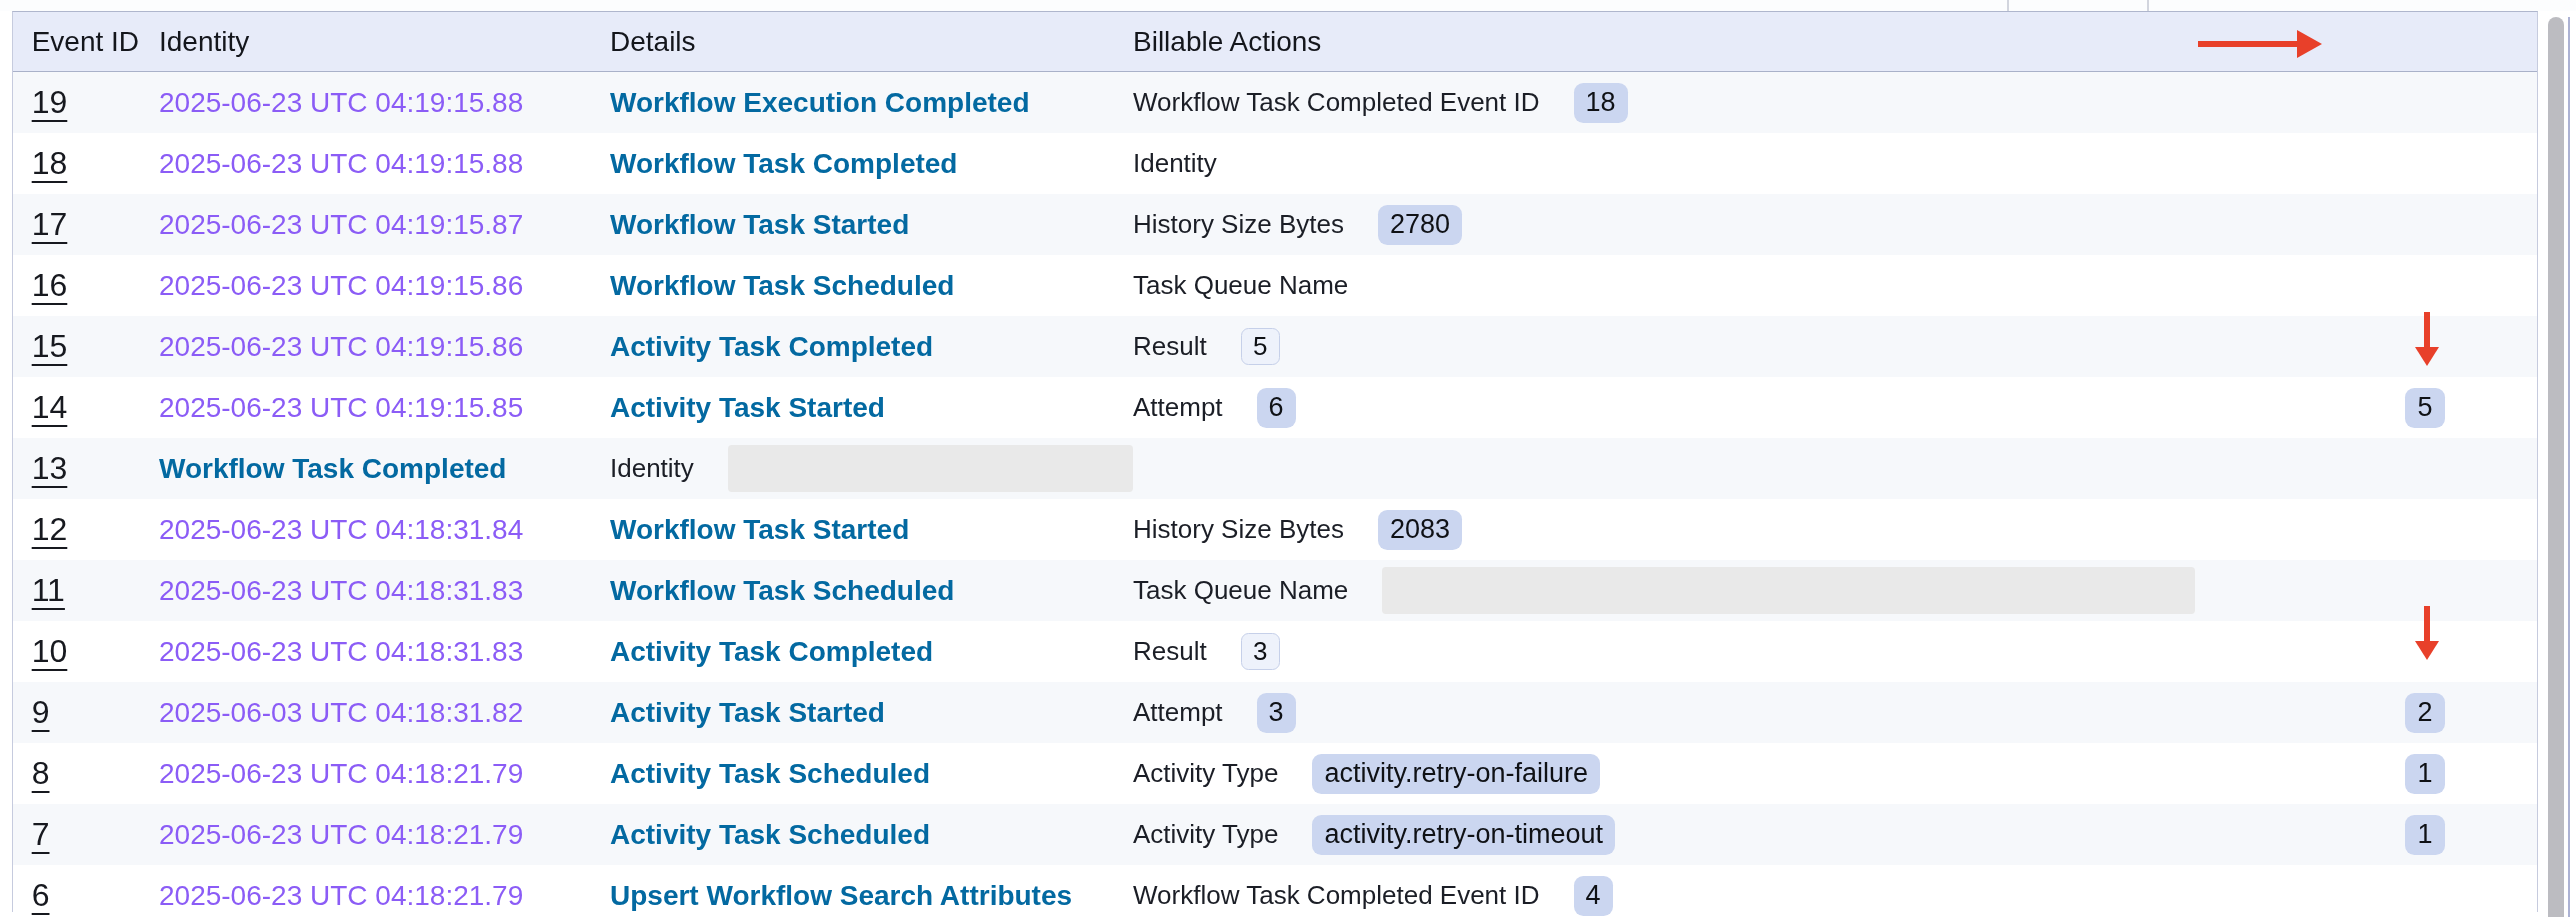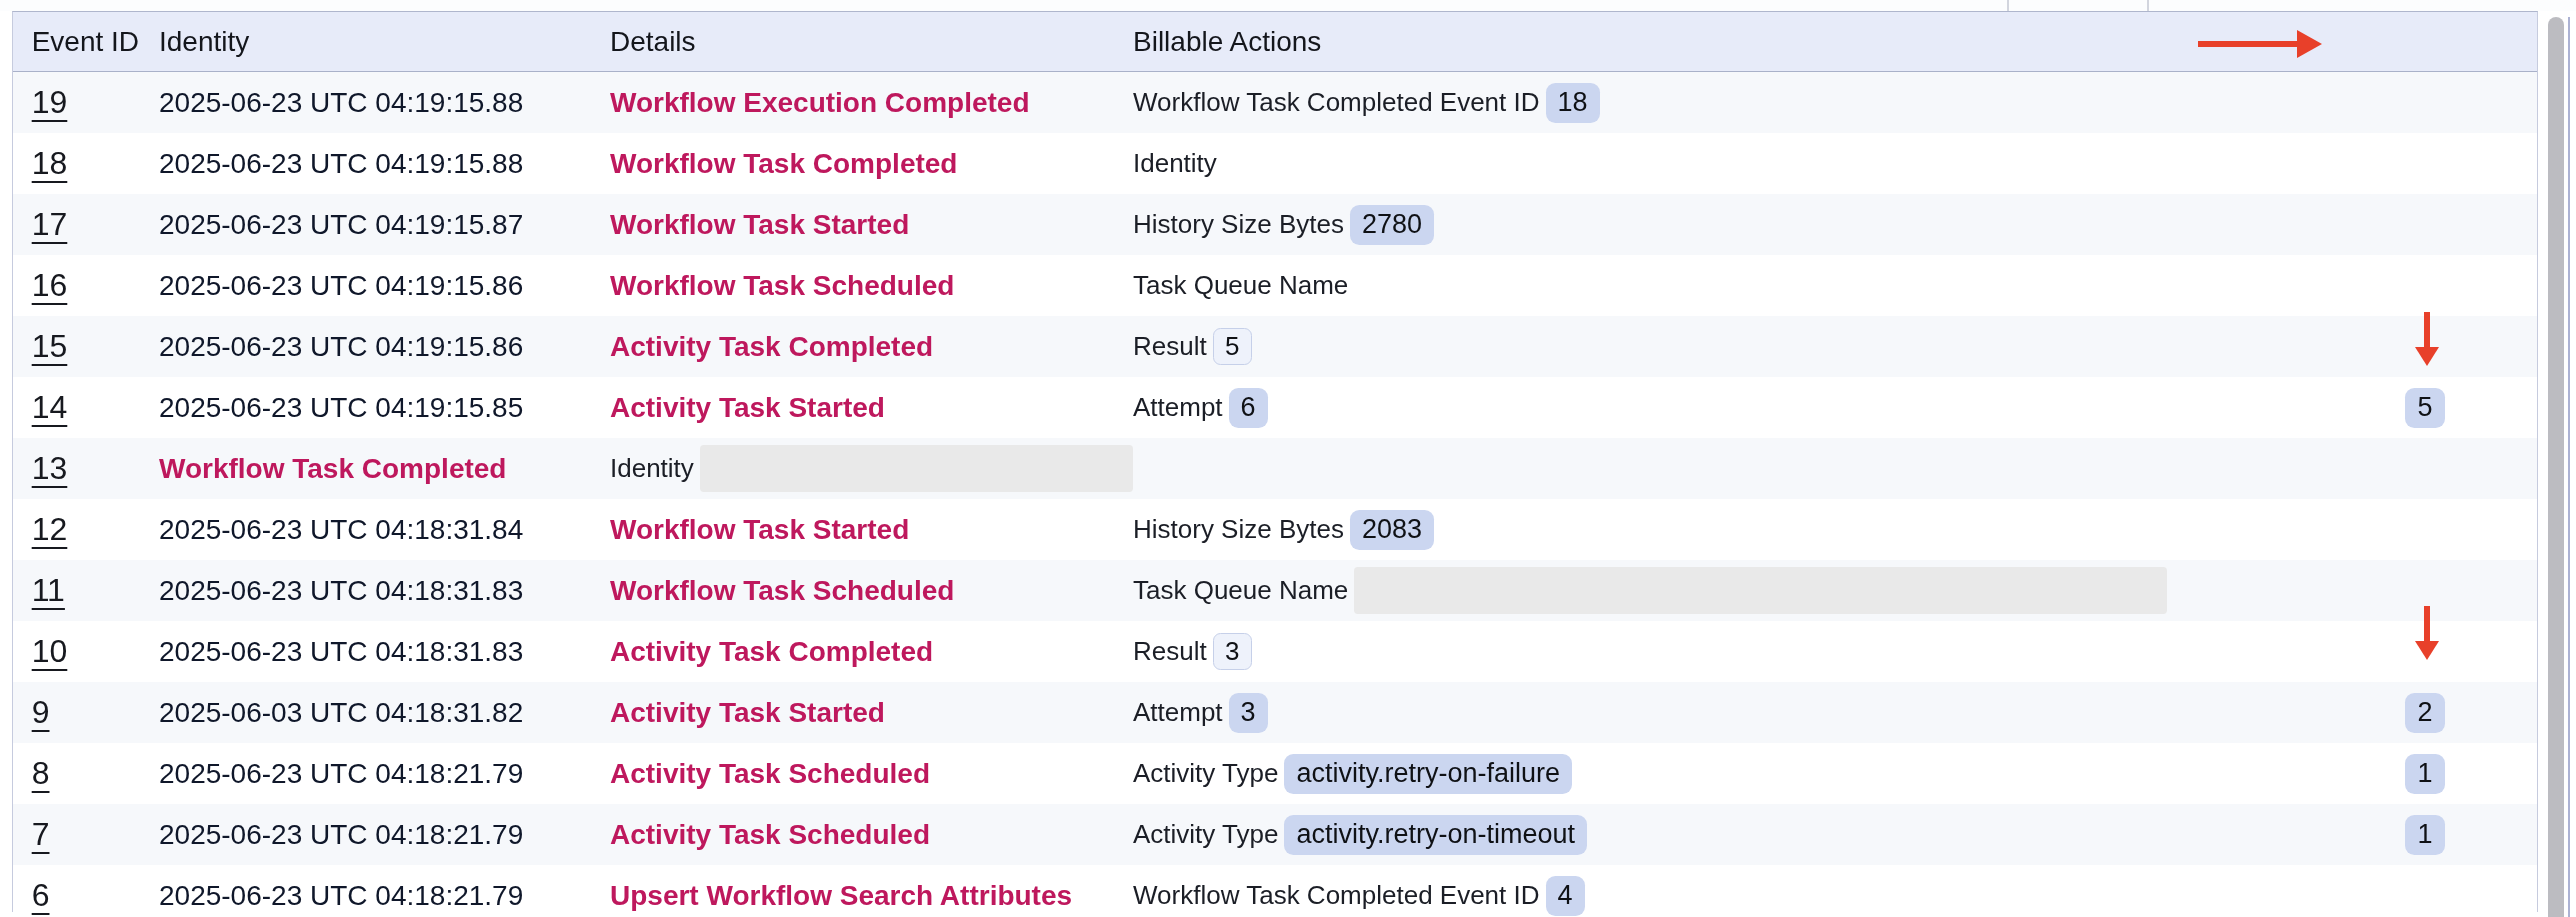--- a/index.html
+++ b/index.html
@@ -26,23 +26,23 @@
   }
   .th-id { padding-left:18.7px; }
   .th-billable { padding-right:13px; white-space:nowrap; }
   .tr { height:61px; background:#ffffff; }
   .tr.alt { background:#f6f8fb; }
   .td-id { padding-left:18.7px; }
   .event-id {
     font-size:32px; color:#17191f; text-decoration:underline;
     text-decoration-thickness:1.9px; text-underline-offset:6.5px; cursor:pointer;
   }
-  .td-ts { font-size:28px; color:#0f172a; }
-  .td-type { font-size:28px; font-weight:700; color:#be185d; white-space:nowrap; }
-  .td-details { font-size:26px; color:#1b1e26; display:flex; align-items:center; gap:6px; white-space:nowrap; }
+  .td-ts { font-size:28px; color:#8b5cf6; }
+  .td-type { font-size:28px; font-weight:700; color:#0369a1; white-space:nowrap; }
+  .td-details { font-size:26px; color:#1b1e26; display:flex; align-items:center; gap:34px; white-space:nowrap; }
   .badge-filled { background:#cbd6f0; border-radius:9.3px; padding:4.7px 12px; font-size:27px; color:#0f1115; }
   .badge-outline { background:#eef2fb; border:1.9px solid #c6d0e9; border-radius:7.5px; padding:1.9px 11.2px; font-size:26px; color:#0f1115; }
   .redacted { background:#e9e9e9; border-radius:3.7px; height:47px; }
   .td-billable { display:flex; justify-content:center; }
   .billable-badge { background:#cbd6f0; border-radius:9.3px; padding:4.7px 11.2px; min-width:17px; text-align:center; font-size:27px; color:#0f1115; }
 
   
   .arrow-right { position:absolute; left:2198px; top:30px; width:125px; height:28px; }
   .arrow-right .tail { position:absolute; left:0; top:11.2px; width:101px; height:5.6px; background:#e8402a; }
   .arrow-right .head { position:absolute; left:99px; top:0; width:0; height:0;

